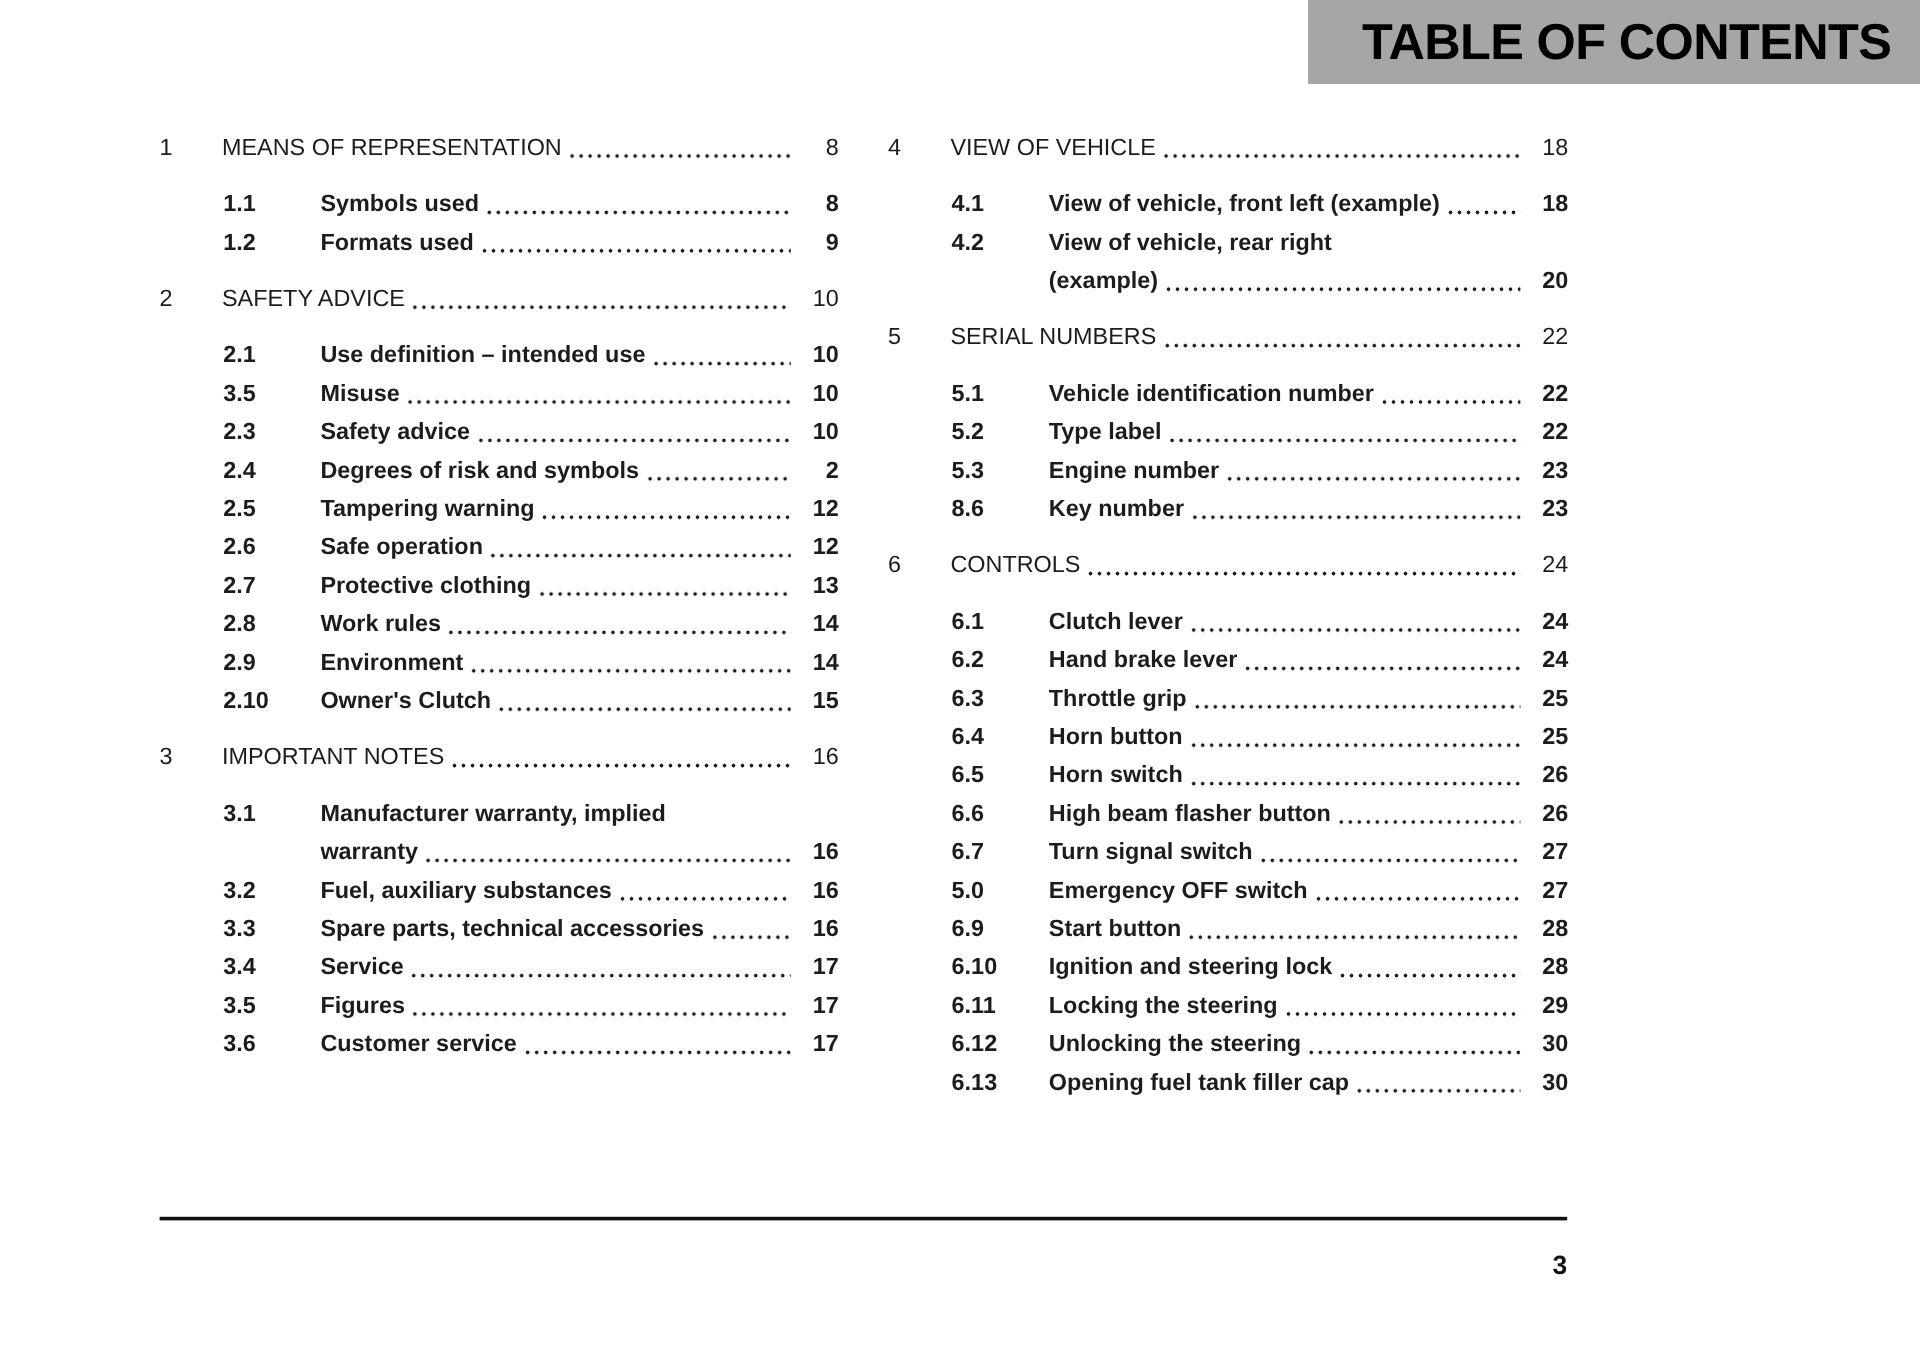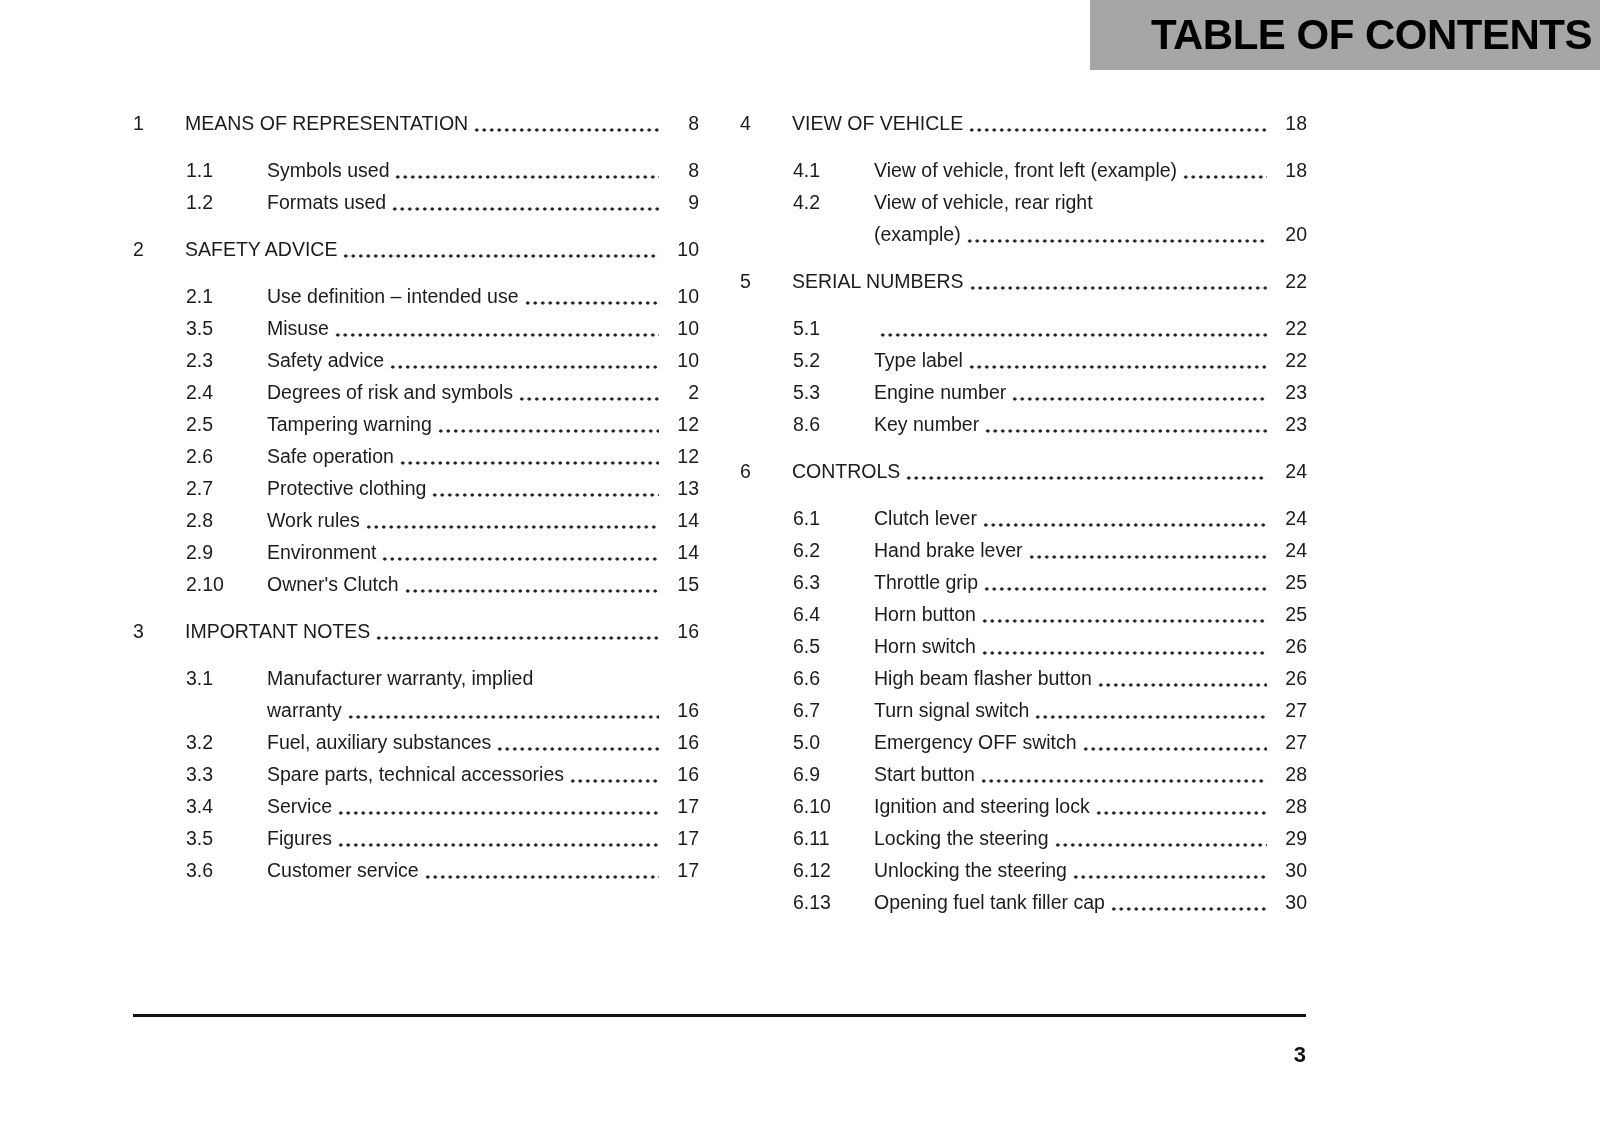--- a/index.html
+++ b/index.html
@@ -19,21 +19,21 @@
   .header-bar {
     position: absolute;
     top: 0;
     right: 0;
     width: 510px;
     height: 70px;
     background: #a6a6a6;
     display: flex;
     align-items: center;
     justify-content: flex-end;
-    padding-right: 8px;
+    padding-right: 24px;
   }
   .header-title {
     font-size: 42px;
     font-weight: bold;
     color: #000000;
     letter-spacing: -0.5px;
     white-space: nowrap;
   }
 
   
@@ -41,21 +41,21 @@
     position: absolute;
     top: 92px;
     font-size: 19.5px;
     line-height: 32px;
   }
   .col-left  { left: 133px; width: 566px; }
   .col-right { left: 740px; width: 567px; }
 
   .row { display: flex; align-items: flex-start; }
   .row.level1 { margin: 15px 0; }
-  .row.level2 { margin-left: 53px; }
+  .row.level2 { margin-left: 53px; font-weight: bold; }
   .row.level1 > .num { flex: 0 0 52px; }
   .row.level2 > .num { flex: 0 0 81px; }
 
   .content { flex: 1; min-width: 0; }
   .title-line { white-space: nowrap; }
 
   .leader-line { display: flex; align-items: center; }
   .title-text { flex: 0 1 auto; }
 
   .dots {
@@ -358,20 +358,21 @@
             <span class="title-text">SERIAL NUMBERS</span>
             <span class="dots"></span>
             <span class="page">22</span>
           </div>
         </div>
   </div>
       <div class="row level2">
     <span class="num">5.1</span>
     <div class="content">
           <div class="leader-line">
+            <span class="title-text">Vehicle identification number</span>
             <span class="dots"></span>
             <span class="page">22</span>
           </div>
         </div>
   </div>
       <div class="row level2">
     <span class="num">5.2</span>
     <div class="content">
           <div class="leader-line">
             <span class="title-text">Type label</span>

